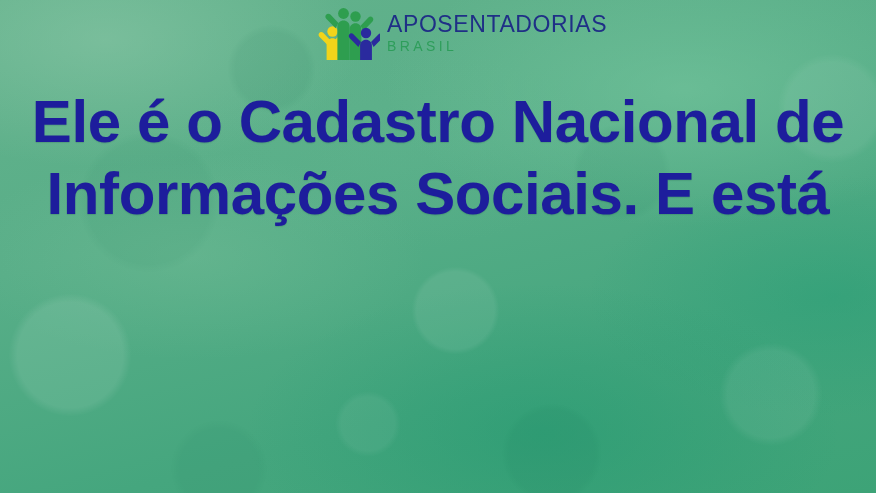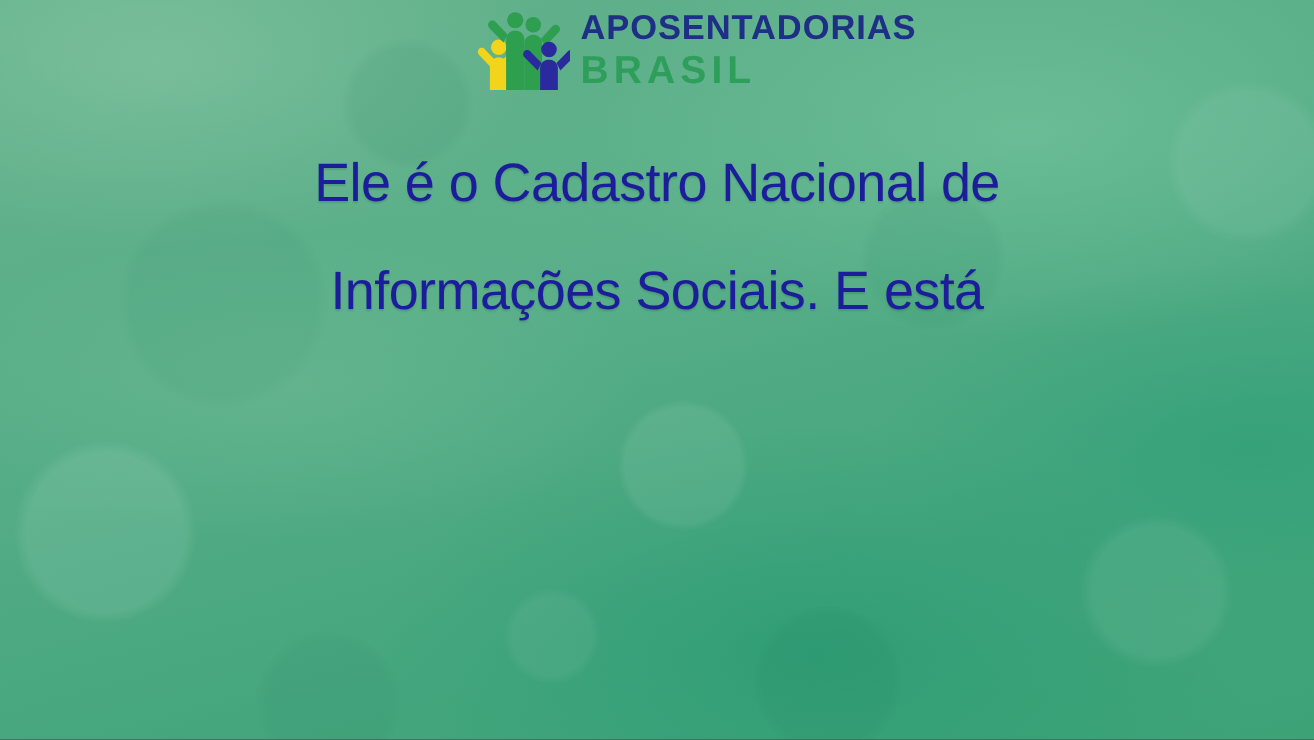--- a/index.html
+++ b/index.html
@@ -61,29 +61,29 @@
     display: flex;
     flex-direction: column;
     justify-content: center;
     line-height: 1;
   }
 
   #logo-wordmark-primary {
     font-size: 23px;
     letter-spacing: 0.6px;
     color: #1f2f86;
-    font-weight: 700;
+    font-weight: 400;
     white-space: nowrap;
   }
 
   #logo-wordmark-secondary {
-    font-size: 26px;
+    font-size: 14px;
     letter-spacing: 3.4px;
     color: #2e9e5b;
-    font-weight: 700;
+    font-weight: 400;
     margin-top: 3px;
     white-space: nowrap;
     -webkit-mask-image: linear-gradient(90deg, #000 0%, #000 88%, rgba(0,0,0,0.45) 97%, rgba(0,0,0,0.15) 100%);
             mask-image: linear-gradient(90deg, #000 0%, #000 88%, rgba(0,0,0,0.45) 97%, rgba(0,0,0,0.15) 100%);
   }
 
   
   #headline {
     position: absolute;
     top: 86px;
@@ -91,22 +91,22 @@
     width: 876px;
     z-index: 2;
     text-align: center;
     padding: 0 18px;
     box-sizing: border-box;
   }
 
   .headline-line {
     display: block;
     color: #1d1d9c;
-    font-size: 36px;
-    font-weight: normal;
+    font-size: 60px;
+    font-weight: bold;
     line-height: 72px;
     letter-spacing: -0.4px;
     white-space: nowrap;
     text-shadow: 0 1px 1px rgba(20, 70, 55, 0.18);
   }
 </style>
 </head>
 <body>
 
 <div id="banner">

